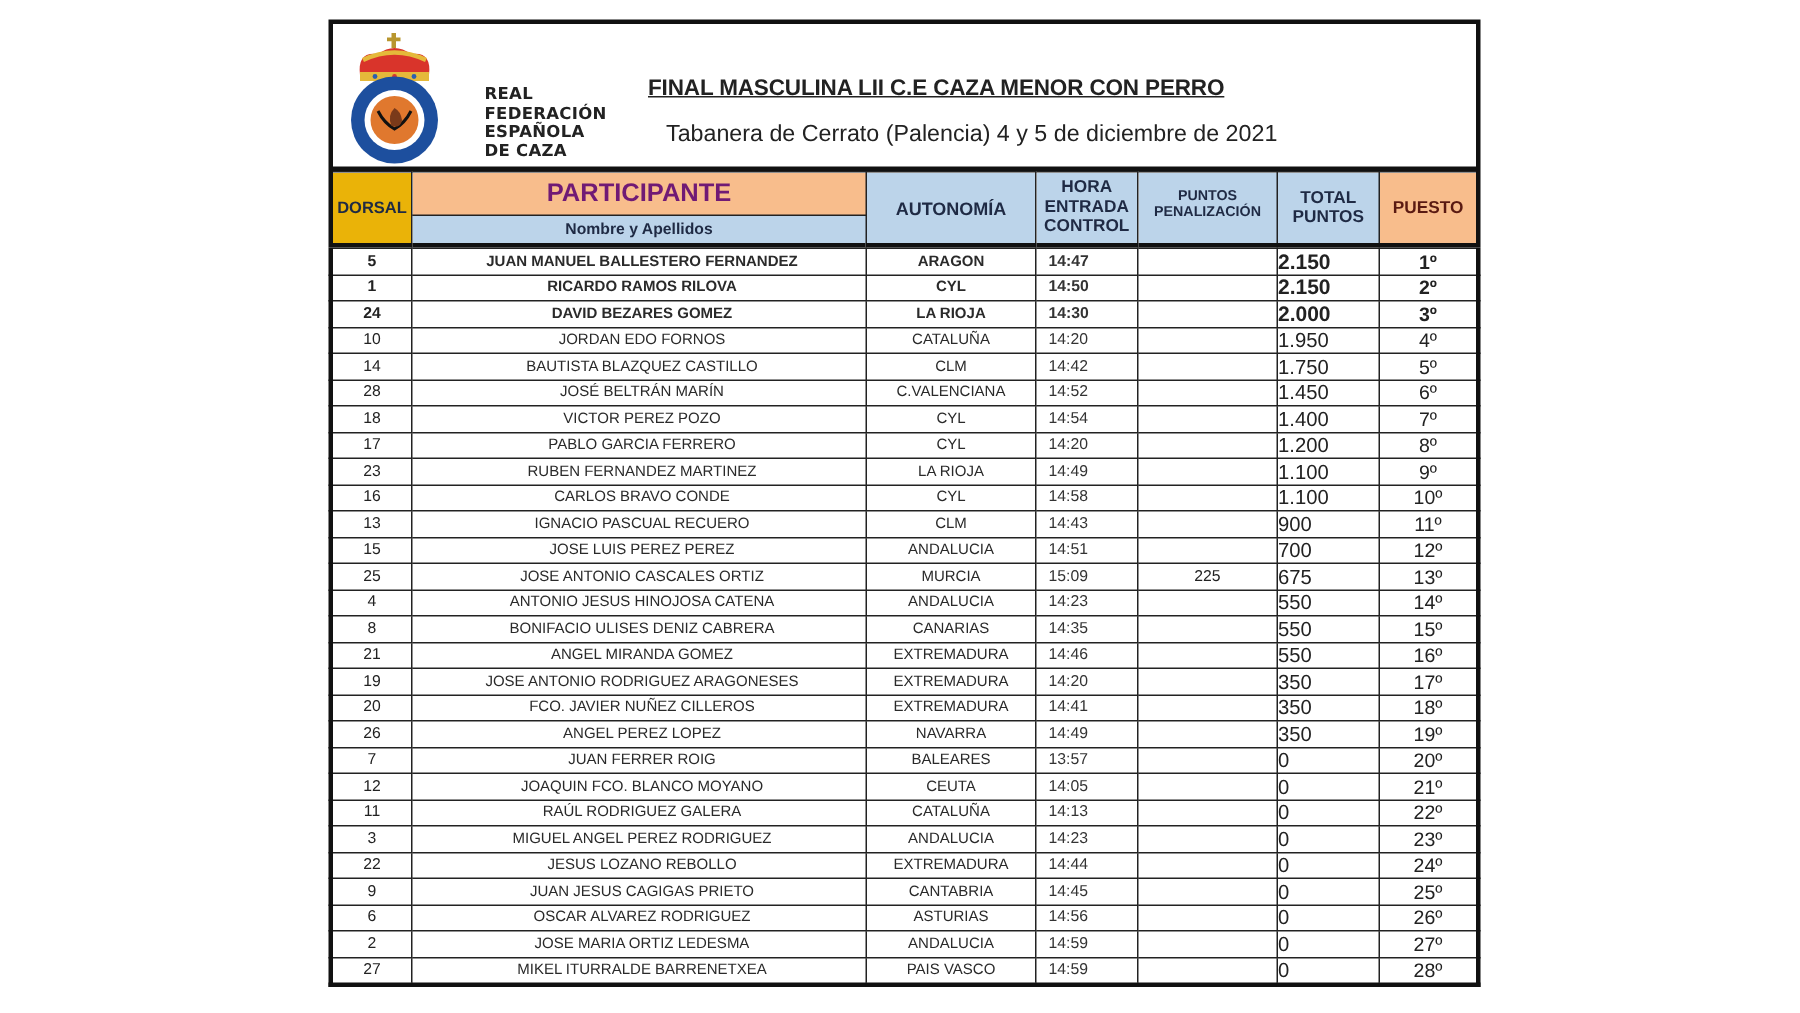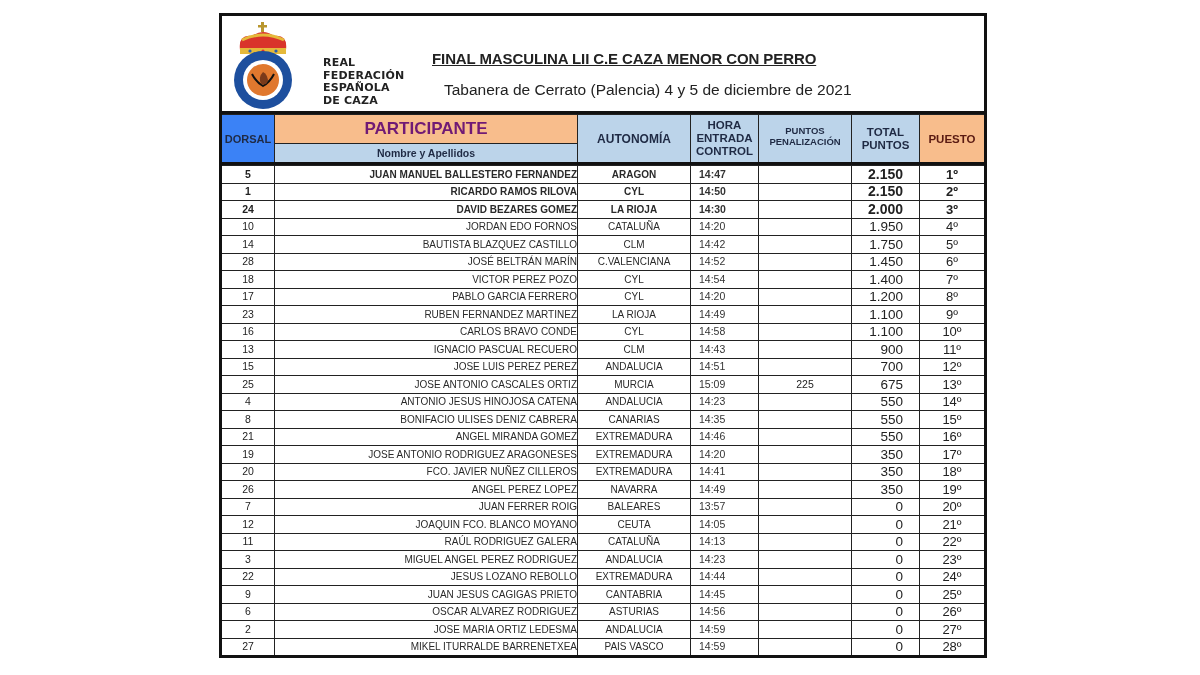--- a/index.html
+++ b/index.html
@@ -7,35 +7,35 @@
   .sheet { position: absolute; left: 219px; top: 13px; width: 768px; }
   .head-box { position: relative; height: 101px; border: 3px solid #111; border-bottom: 3px solid #111; box-sizing: border-box; background: #fff; }
   .logo { position: absolute; left: 8px; top: 4px; width: 66px; height: 92px; }
   .fed-name { position: absolute; left: 101px; top: 41px; font-family: "DejaVu Sans", sans-serif; font-weight: bold; font-size: 11px; line-height: 12.5px; color: #222; }
   .fed-name div { letter-spacing: 0.2px; }
   .title { position: absolute; left: 210px; top: 1px; font-size: 15px; font-weight: bold; text-decoration: underline; color: #222; letter-spacing: -0.1px; margin-top: 33px; }
   .subtitle { position: absolute; left: 198px; top: 65px; font-size: 15.5px; font-weight: normal; color: #222; margin-left: 24px; }
   table { border-collapse: collapse; table-layout: fixed; width: 768px; font-family: "Liberation Sans", sans-serif; }
   th, td { border: 1px solid #222; padding: 0; text-align: center; overflow: hidden; white-space: nowrap; }
   .hdr th { font-size: 11px; font-weight: bold; color: #1f2a44; line-height: 12px; }
-  .hdr .green { background: #3b82f6; }
+  .hdr .green { background: #eab308; }
   .hdr .orange { background: #f8bd8c; }
   .hdr .blue { background: #bcd4ea; }
   .hdr .big { font-size: 17px; color: #701a75; height: 28px; }
   .hdr .sub { height: 18px; font-size: 10.5px; }
   .hdr .puesto { color: #5a1a12; margin-top: 35px; }
   table.hdr { border-left: 3px solid #111; border-right: 3px solid #111; }
   table.hdr th { border-bottom: 3px solid #111; }
   table.hdr tr:first-child th.sub-parent { border-bottom: 1px solid #222; }
   table.rows { border-left: 3px solid #111; border-right: 3px solid #111; border-bottom: 3px solid #111; }
   table.rows td { height: 16.5px; font-size: 10.5px; color: #222; line-height: 15px; }
-  table.rows td.name { text-align: right; padding-left: 4px; font-size: 10px; color: #2a2a2a; }
+  table.rows td.name { text-align: center; padding-left: 4px; font-size: 10px; color: #2a2a2a; }
   table.rows td.aut { font-size: 10px; color: #2a2a2a; margin-top: 48px; }
   table.rows td.hora { font-size: 10.5px; color: #333; text-align: left; padding-left: 8px; }
-  table.rows td.total { font-size: 13.5px; text-align: right; padding-right: 16px; color: #222; }
+  table.rows td.total { font-size: 13.5px; text-align: left; padding-right: 4px; color: #222; }
   table.rows td.pos { font-size: 13px; color: #222; }
   table.rows td.pen { font-size: 10.5px; }
   table.rows tr.top td { font-weight: bold; }
   table.rows tr.top td.total { font-size: 14px; }
 </style>
 </head>
 <body>
 
 <div class="sheet">
   <div class="head-box">

